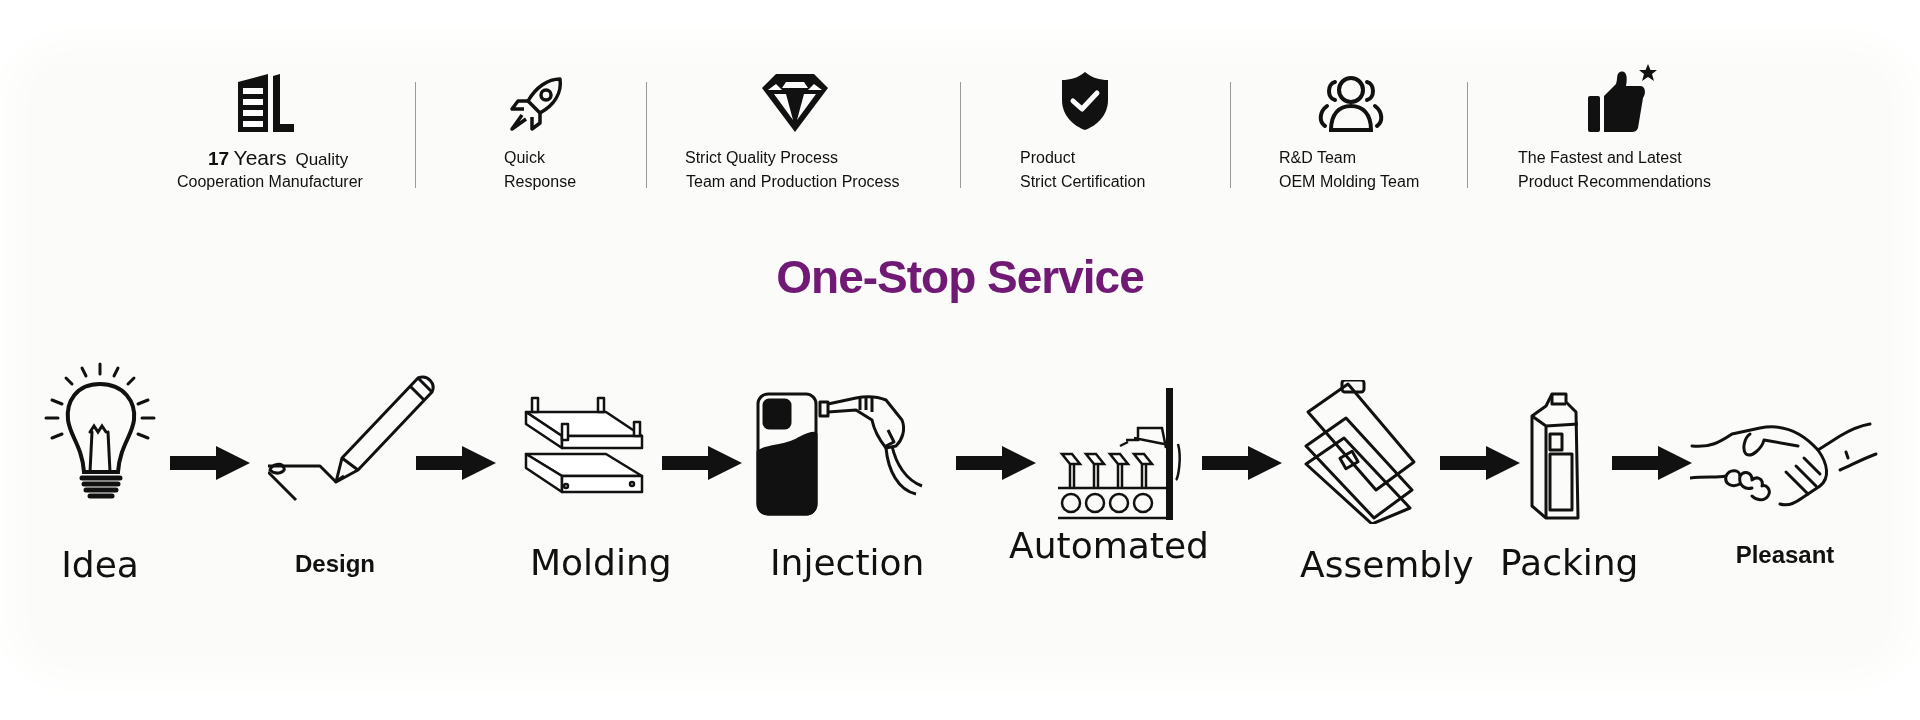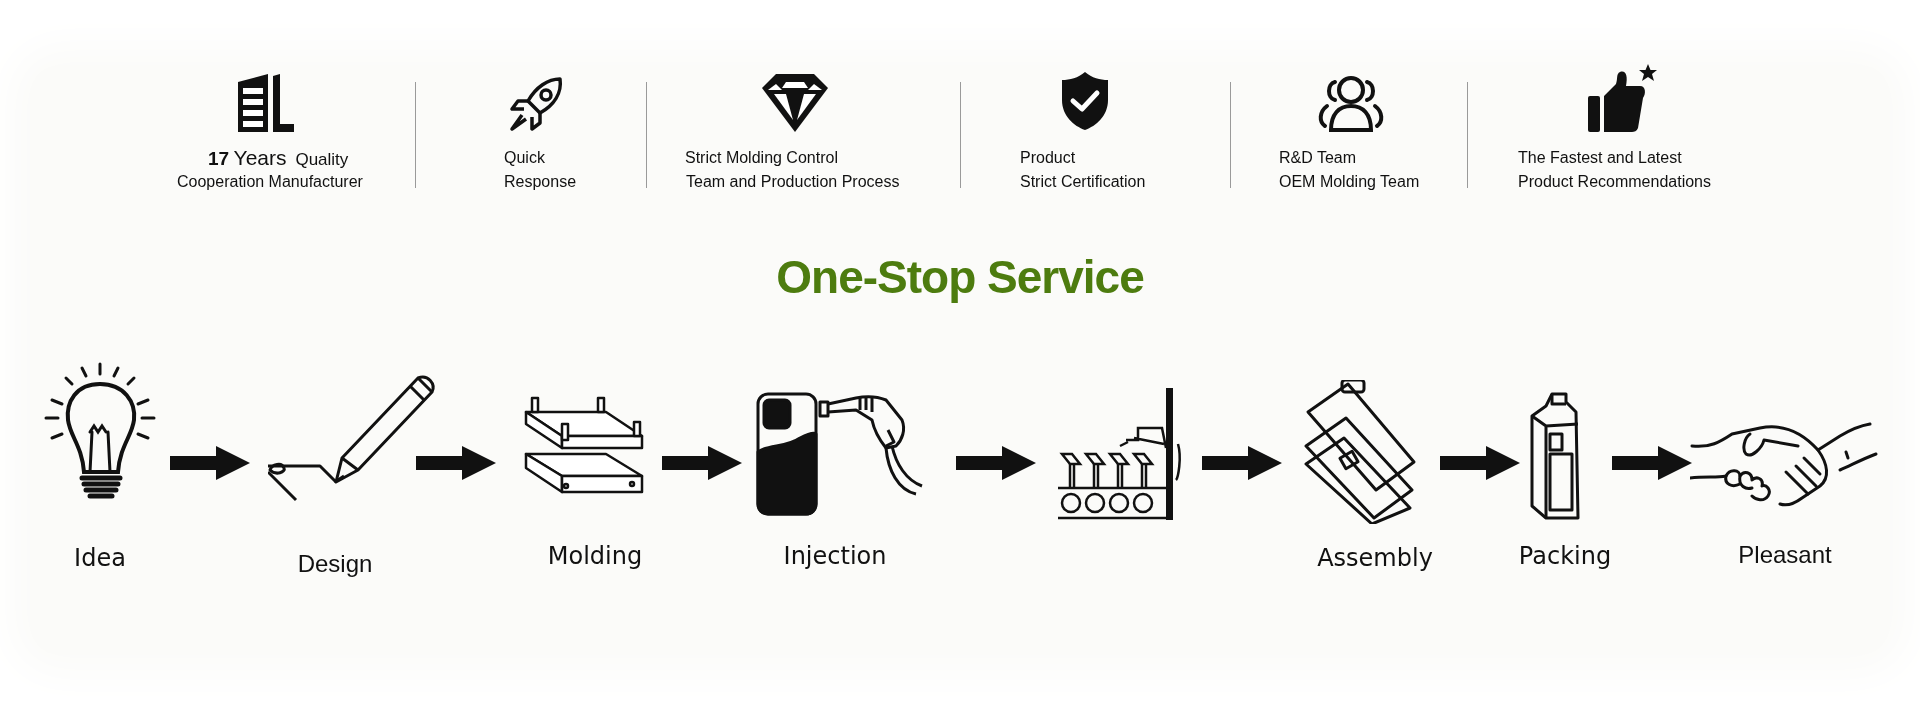--- a/index.html
+++ b/index.html
@@ -17,26 +17,26 @@
   .feat { position:absolute; top:70px; }
   .feat .ico { position:absolute; }
   .feat .txt { position:absolute; font-size:16px; line-height:23px; white-space:nowrap; color:#111; }
   .vdiv { position:absolute; top:82px; width:1px; height:106px; background:#9a9a9a; }
   .big17 { font-weight:bold; font-size:19px;margin-left:40px; }
   .yrs { font-size:21px; }
   .tab { font-size:17px; }
 
   .title {
     position:absolute; top:250px; left:0; width:1920px; text-align:center;
-    font-size:46px; font-weight:bold; letter-spacing:-1px; color:#4d7c0f;
+    font-size:46px; font-weight:bold; letter-spacing:-1px; color:#701a75;
   }
   .step { position:absolute; }
   .step svg { position:absolute; }
-  .lbl { position:absolute; text-align:center; font-family:"DejaVu Sans", sans-serif; font-size:24px; color:#111; white-space:nowrap; }
-  .lbl.bold { font-family:"Liberation Sans", sans-serif; font-weight:normal; font-size:24px; }
+  .lbl { position:absolute; text-align:center; font-family:"DejaVu Sans", sans-serif; font-size:36px; color:#111; white-space:nowrap; }
+  .lbl.bold { font-family:"Liberation Sans", sans-serif; font-weight:bold; font-size:24px; }
   .arrow { position:absolute; }
 </style>
 </head>
 <body>
 
 <div class="panel"></div>
 
 <div>
 
   <div class="feat" style="left:0;">
@@ -72,21 +72,21 @@
 
   <div class="feat" style="left:0;">
     <svg class="ico" style="left:762px;top:4px" width="66" height="58" viewBox="0 0 66 58">
       <path d="M14 0 L52 0 L66 14 L33 58 L0 14 Z" fill="#111"></path>
       <path d="M6 16 L14 10 L20 16 Z" fill="#fff"></path>
       <path d="M24 8 L42 8 L46 14 L20 14 Z" fill="#fff"></path>
       <path d="M46 16 L52 10 L60 16 Z" fill="#fff"></path>
       <path d="M12 20 L24 20 L31 46 Z" fill="#fff"></path>
       <path d="M42 20 L54 20 L35 46 Z" fill="#fff"></path>
     </svg>
-    <div class="txt" style="left:685px;top:76px">Strict Molding Control</div>
+    <div class="txt" style="left:685px;top:76px">Strict Quality Process</div>
     <div class="txt" style="left:686px;top:100px">Team and Production Process</div>
   </div>
   <div class="vdiv" style="left:960px"></div>
 
   <div class="feat" style="left:0;">
     <svg class="ico" style="left:1062px;top:2px" width="46" height="58" viewBox="0 0 46 58">
       <path d="M23 0 C30 6 38 8 46 8 L46 28 C46 44 34 54 23 58 C12 54 0 44 0 28 L0 8 C8 8 16 6 23 0 Z" fill="#111"></path>
       <path d="M11 29 L20 37 L35 21" fill="none" stroke="#fff" stroke-width="5" stroke-linecap="round" stroke-linejoin="round"></path>
     </svg>
     <div class="txt" style="left:1020px;top:76px">Product</div>
@@ -202,20 +202,21 @@
       <path d="M0 100 L108 100 M0 130 L108 130"></path>
       <circle cx="13" cy="115" r="9"></circle>
         <circle cx="37" cy="115" r="9"></circle>
         <circle cx="61" cy="115" r="9"></circle>
         <circle cx="85" cy="115" r="9"></circle>
       <path d="M12 100 L12 76 M16 100 L16 76 M36 100 L36 76 M40 100 L40 76 M60 100 L60 76 M64 100 L64 76 M84 100 L84 76 M88 100 L88 76"></path>
       <path d="M4 66 L14 66 L22 76 L12 76 Z M28 66 L38 66 L46 76 L36 76 Z M52 66 L62 66 L70 76 L60 76 Z M76 66 L86 66 L94 76 L84 76 Z"></path>
       <path d="M68 52 L80 52 L80 40 L104 40 L108 60 M76 50 L106 56 M62 58 L70 54 M120 56 C124 70 120 90 118 92"></path>
     </svg>
     <div class="lbl" style="left:994px;top:530px;width:230px;line-height:32px">
+      <div>Automated</div>
     </div>
   </div>
 
   <svg class="arrow" style="left:1202px;top:446px" width="80" height="34" viewBox="0 0 80 34">
       <path d="M0 10 L46 10 L46 0 L80 17 L46 34 L46 24 L0 24 Z" fill="#111"></path>
     </svg>
 
   <div class="step">
     <svg style="left:1302px;top:380px" width="120" height="144" viewBox="0 0 120 144" fill="none" stroke="#111" stroke-width="3" stroke-linejoin="round">
       <path d="M6 34 L46 6 L112 84 L74 112 Z" transform="translate(0,-2)"></path>

